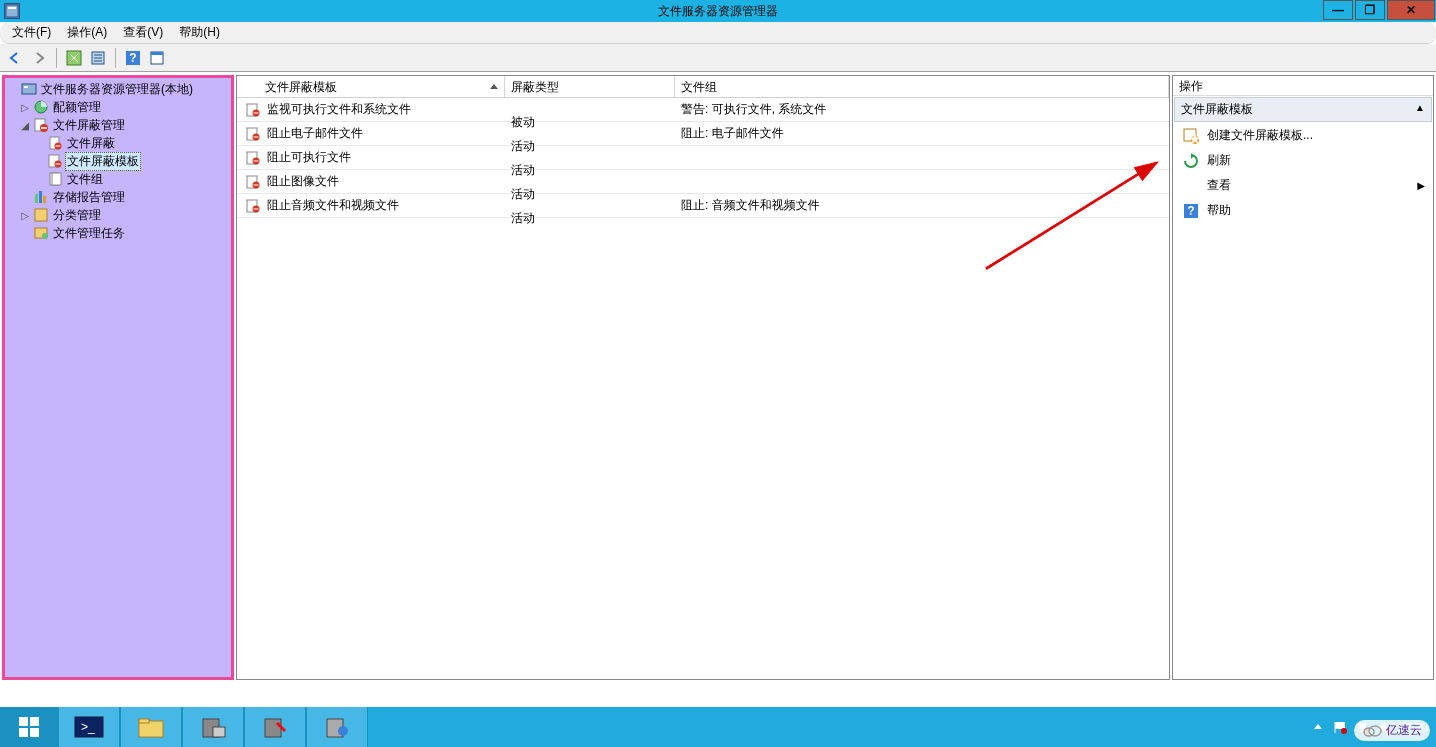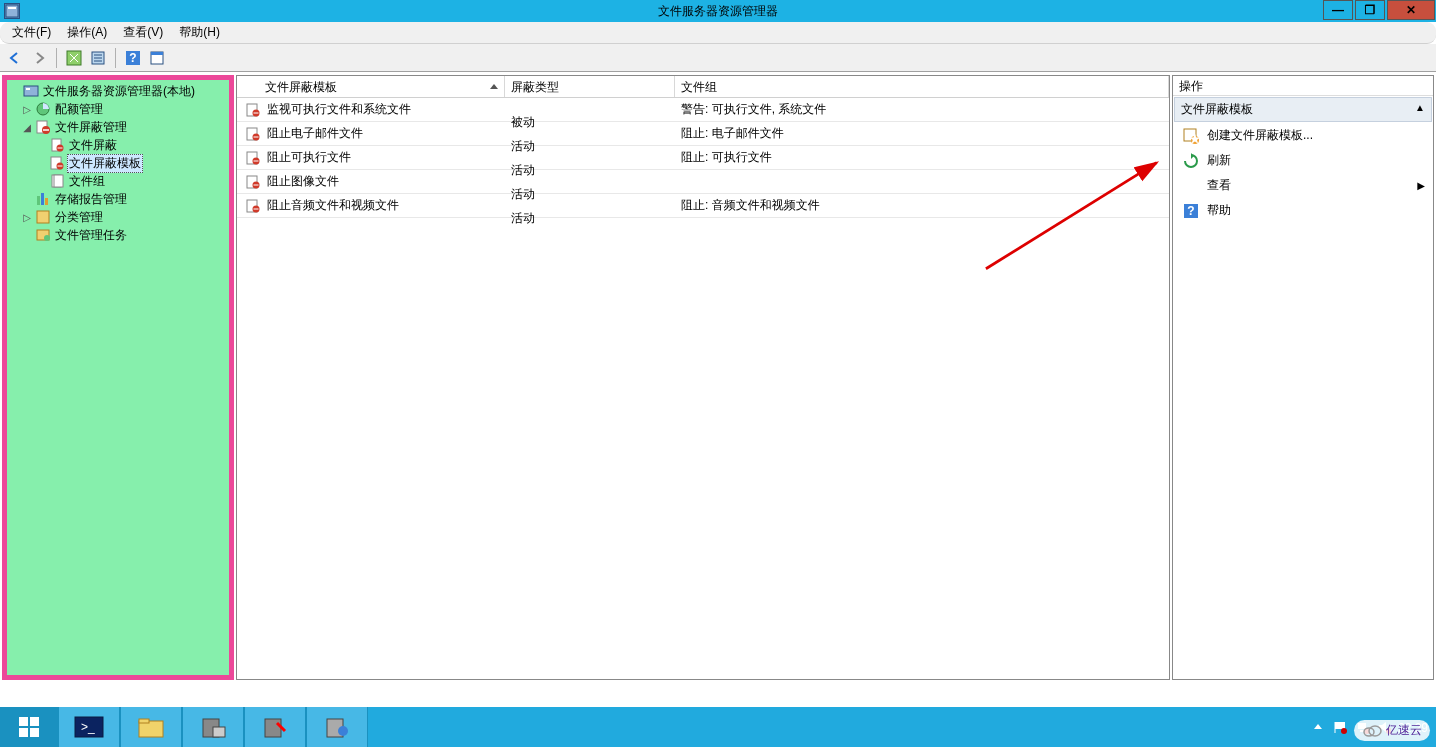--- a/index.html
+++ b/index.html
@@ -18,21 +18,21 @@
 .menubar { height: 22px; background: #f0f0f0; border-bottom: 1px solid #d0d0d0; display: flex; align-items: center; padding-left: 4px; border-radius: 9px; }
 .menubar .mi { padding: 2px 8px; cursor: default; }
 
 
 .toolbar { height: 28px; background: #f0f0f0; border-bottom: 1px solid #a0a0a0; display: flex; align-items: center; padding-left: 4px; gap: 2px; }
 .toolbar .sep { width: 1px; height: 20px; background: #b0b0b0; margin: 0 4px; }
 .tb-btn { width: 22px; height: 22px; display: flex; align-items: center; justify-content: center; border: 1px solid transparent; }
 
 
 .main { display: flex; height: 610px; background: #fff; border-top: 1px solid #fff; }
-.pane-left { width: 232px; border: 5px solid #ec4899; margin: 2px 1px 2px 2px; overflow: auto; background: #86efac; }
+.pane-left { width: 232px; border: 3px solid #ec4899; margin: 2px 1px 2px 2px; overflow: auto; background: #c4b5fd; }
 .pane-center { flex: 1; border: 1px solid #888; margin: 2px 1px; background: #fff; display: flex; flex-direction: column; position: relative; }
 .pane-right { width: 262px; border: 1px solid #888; margin: 2px 2px 2px 1px; background: #fff; display: flex; flex-direction: column; }
 
 
 .tree { padding: 2px 0; }
 .tree-row { display: flex; align-items: center; height: 18px; padding-left: 2px; white-space: nowrap; cursor: default; }
 .tree-row.selected .tree-label { background: #cde8ff; border: 1px dotted #555; padding: 0 1px; }
 .tree-label { padding: 0 2px; }
 .expander { width: 12px; text-align: center; color: #555; font-size: 10px; }
 .tree-icon { width: 16px; height: 16px; margin: 0 2px; display: inline-flex; align-items: center; justify-content: center; }
@@ -305,21 +305,20 @@
             <span class="row-icon">
               <svg width="16" height="16">
                 <rect x="2" y="2" width="10" height="12" fill="#fff" stroke="#888"></rect>
                 <circle cx="11" cy="11" r="3.5" fill="#d03a2a"></circle>
                 <line x1="8.5" y1="11" x2="13.5" y2="11" stroke="#fff"></line>
               </svg>
             </span>
             <span>阻止可执行文件</span>
           </div>
           <div class="cell c2">活动</div>
-          <div class="cell c3">阻止: 可执行文件</div>
         </div>
         <div class="list-row">
           <div class="cell c1">
             <span class="row-icon">
               <svg width="16" height="16">
                 <rect x="2" y="2" width="10" height="12" fill="#fff" stroke="#888"></rect>
                 <circle cx="11" cy="11" r="3.5" fill="#d03a2a"></circle>
                 <line x1="8.5" y1="11" x2="13.5" y2="11" stroke="#fff"></line>
               </svg>
             </span>

